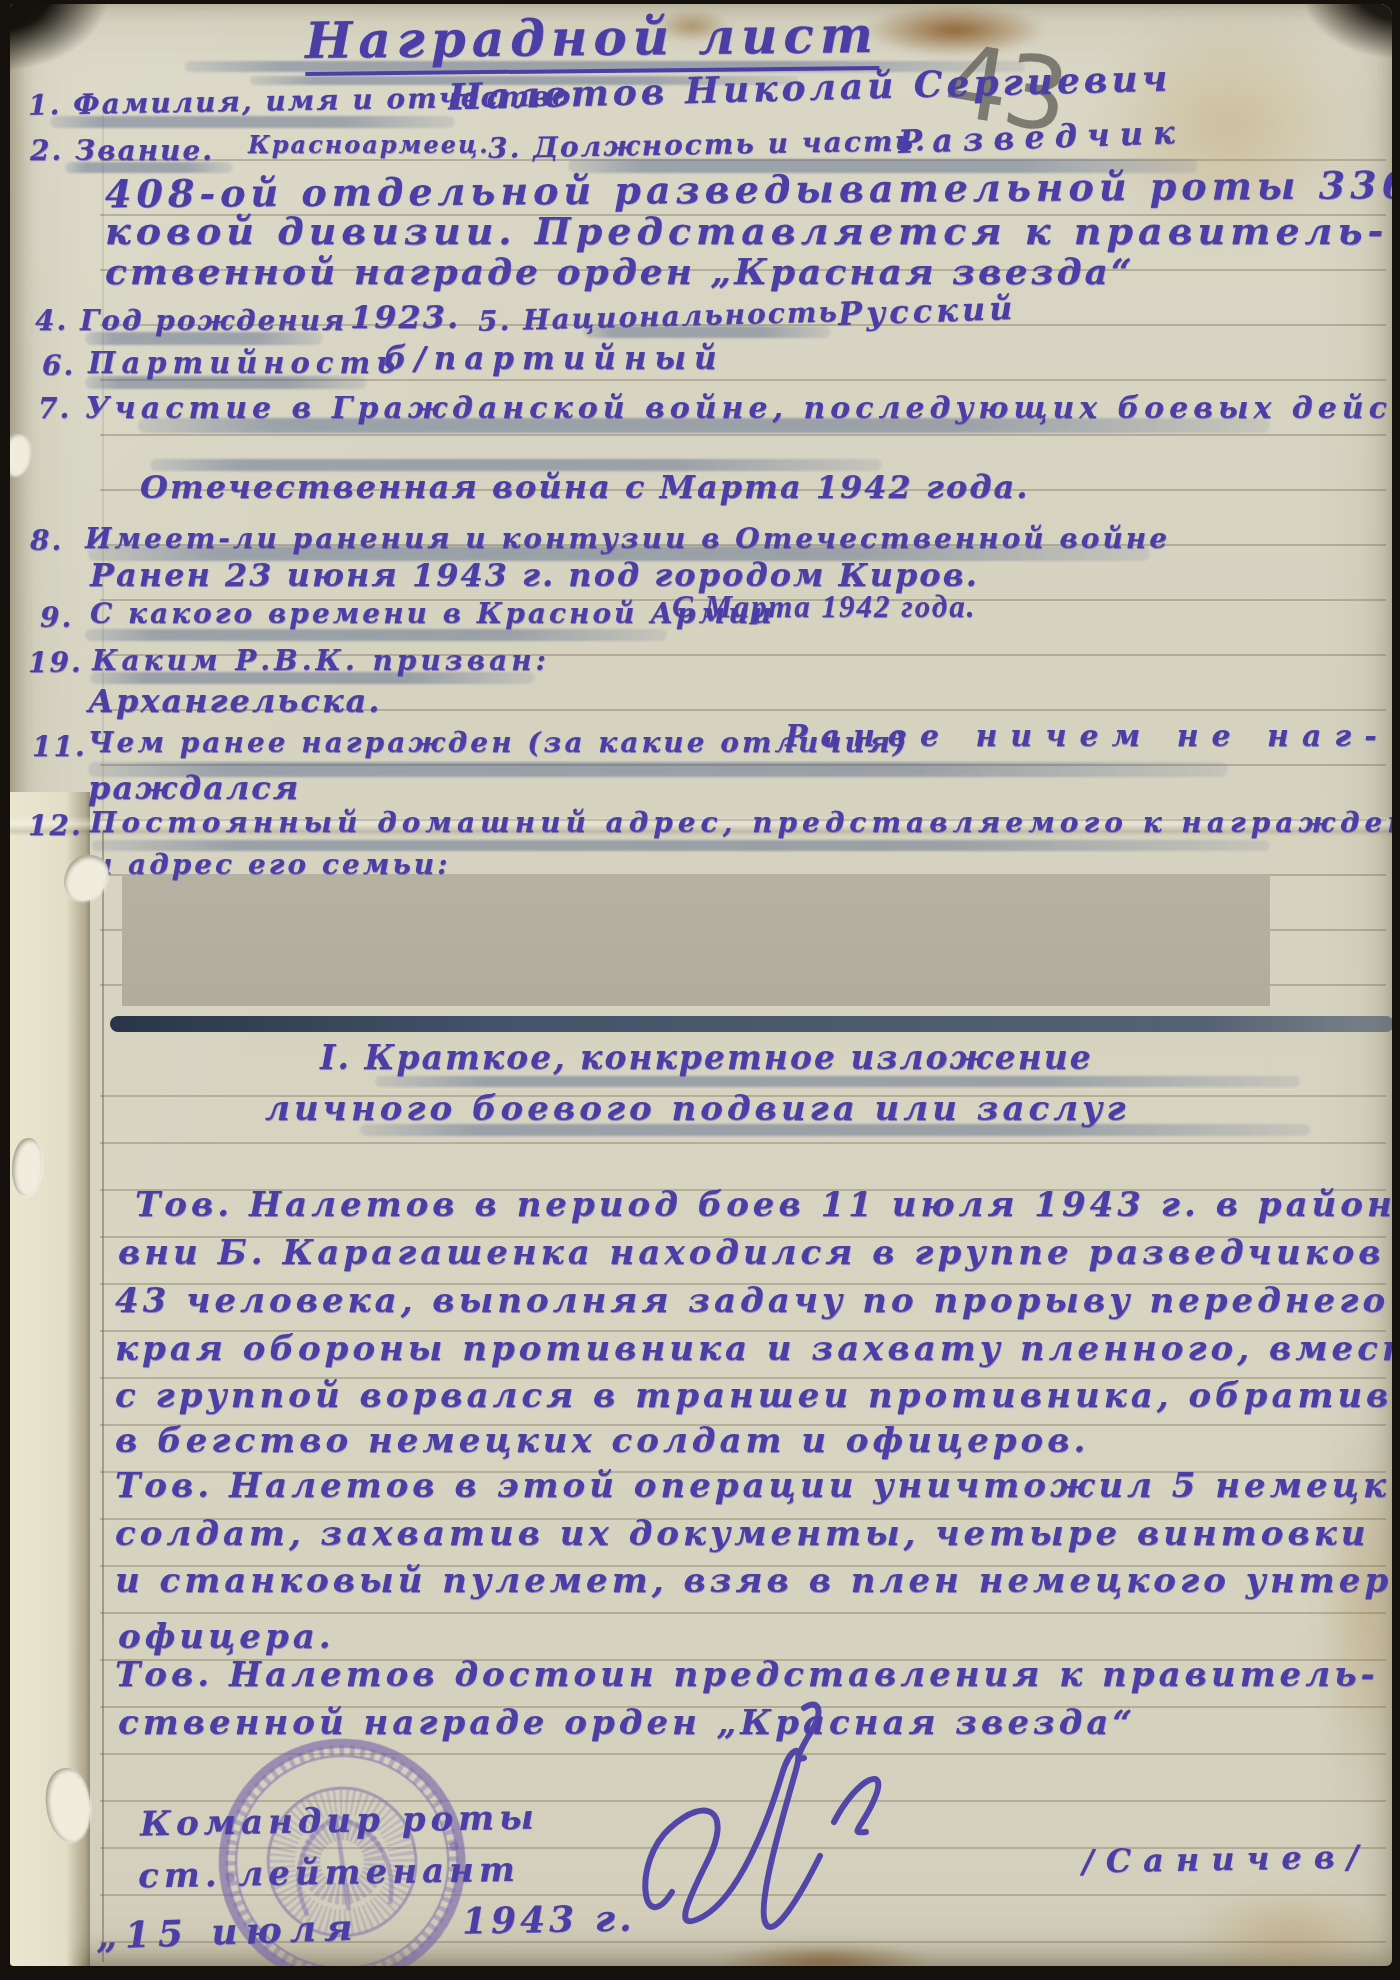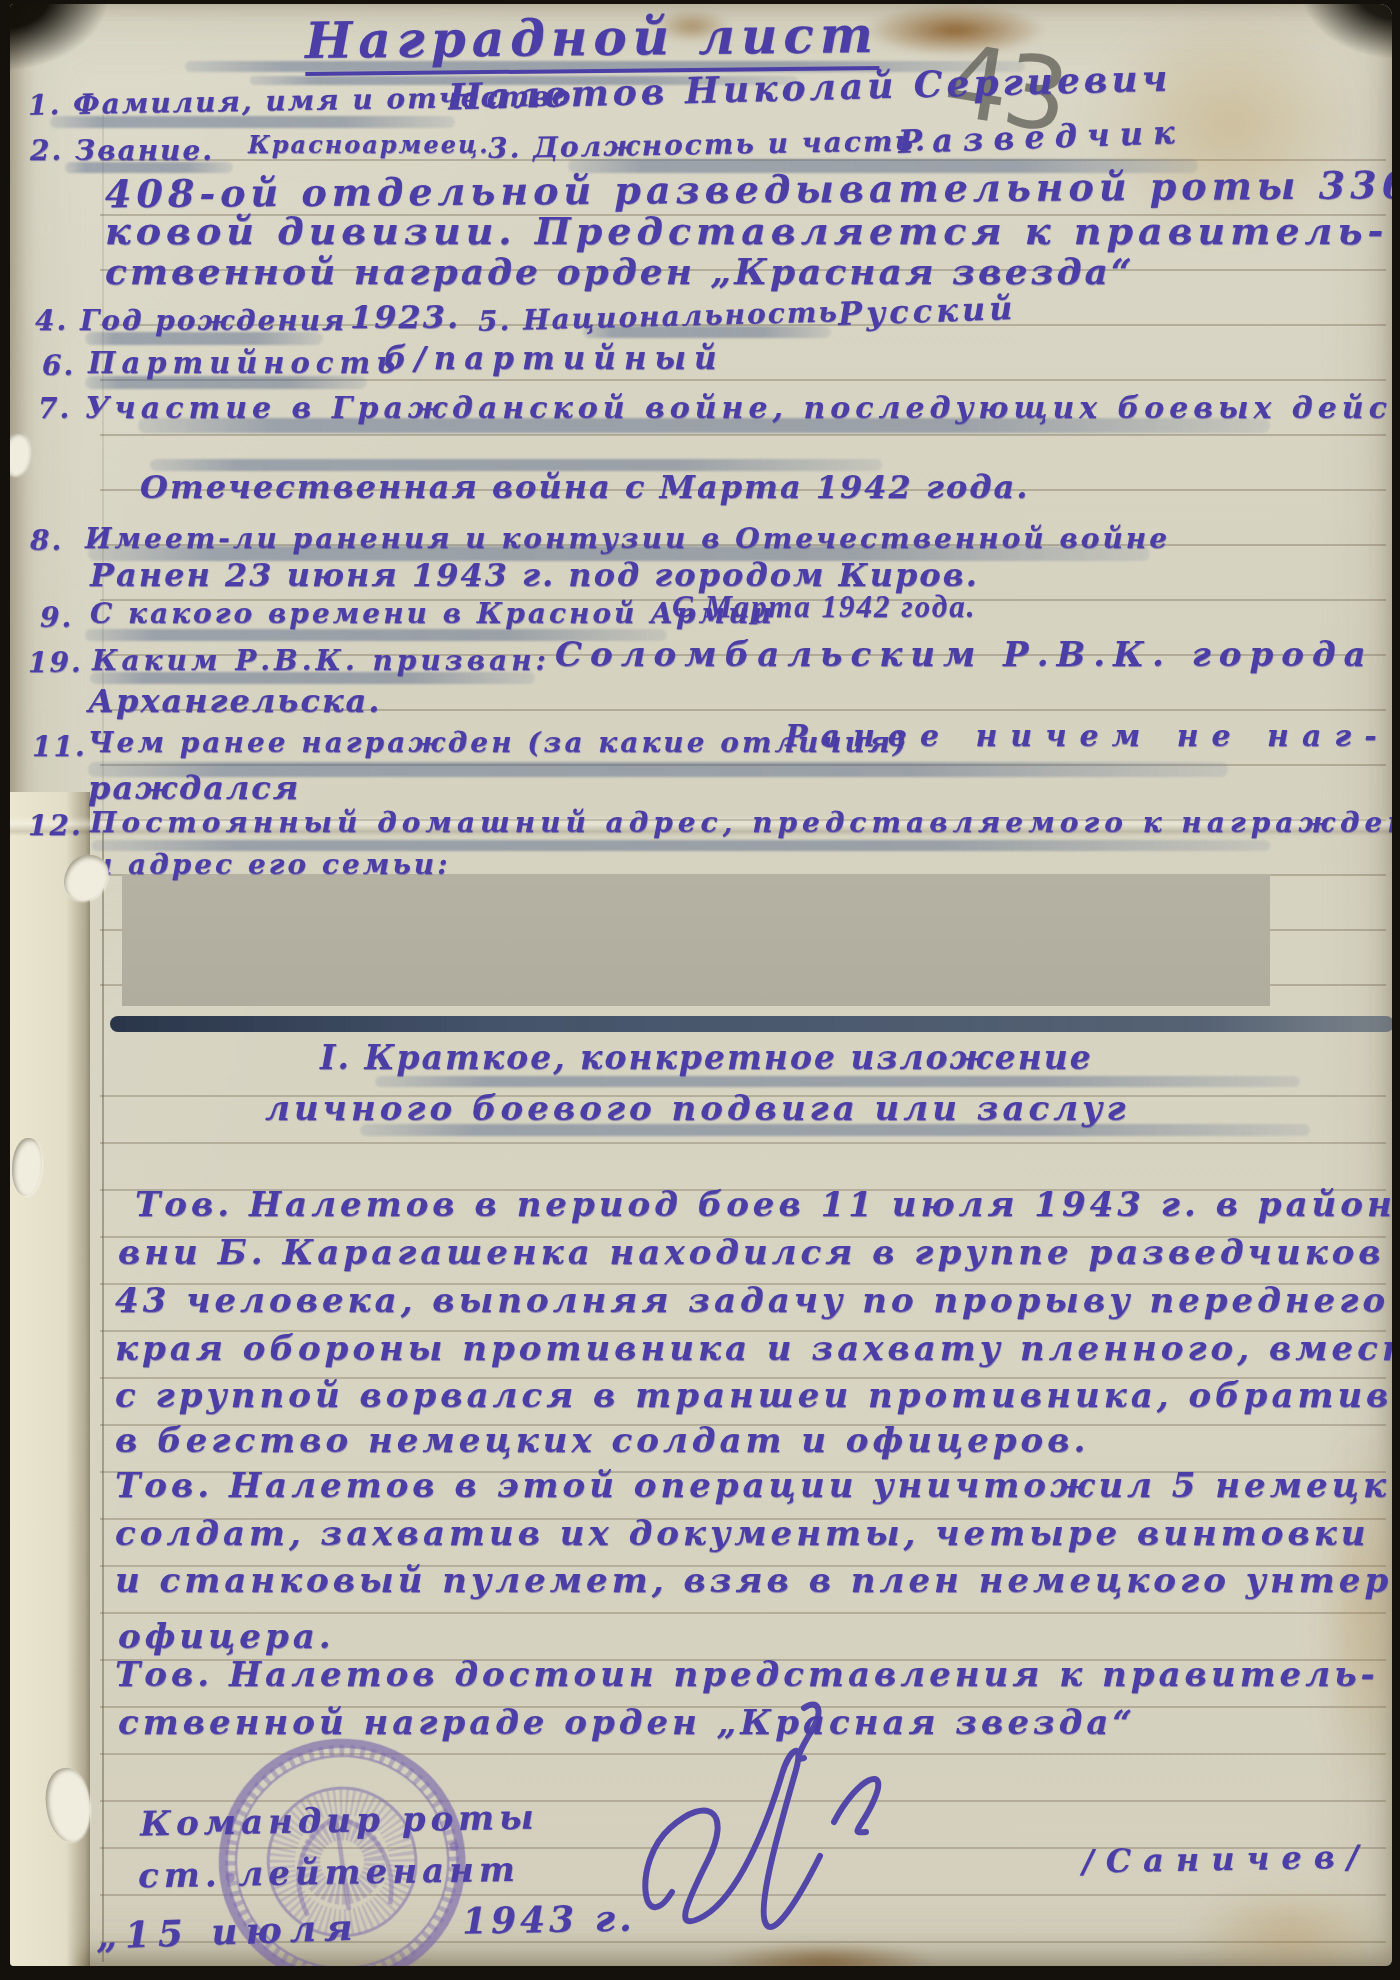--- a/index.html
+++ b/index.html
@@ -137,21 +137,20 @@
   <span class="hw lbl" style="left:20px;top:520px;">8.</span>
   <span class="hw lbl" style="left:75px;top:518px;letter-spacing:3px;font-style:italic;">Имеет-ли ранения и контузии в Отечественной войне</span>
   <span class="hw val" style="left:80px;top:552px;letter-spacing:2px;">Ранен 23 июня 1943 г. под городом Киров.</span>
 
   <span class="hw lbl" style="left:30px;top:597px;">9.</span>
   <span class="hw lbl" style="left:80px;top:593px;letter-spacing:3px;">С какого времени в Красной Армии</span>
   <span class="hw val" style="left:662px;top:585px;font-size:31px;font-family:Liberation Serif, serif;">С Марта 1942 года.</span>
 
   <span class="hw lbl" style="left:18px;top:642px;">19.</span>
   <span class="hw lbl" style="left:82px;top:640px;letter-spacing:4px;">Каким Р.В.К. призван:</span>
-  <span class="hw val" style="left:545px;top:630px;font-size:34px;letter-spacing:8px;">Соломбальским Р.В.К. города</span>
   <span class="hw val" style="left:78px;top:678px;">Архангельска.</span>
 
   <span class="hw lbl" style="left:22px;top:726px;">11.</span>
   <span class="hw lbl" style="left:78px;top:722px;letter-spacing:3px;">Чем ранее награжден (за какие отличия)</span>
   <span class="hw val" style="left:775px;top:714px;font-size:30px;letter-spacing:13px;">Ранее ничем не наг-</span>
   <span class="hw val" style="left:78px;top:765px;">раждался</span>
 
   <span class="hw lbl" style="left:18px;top:805px;">12.</span>
   <span class="hw lbl" style="left:80px;top:802px;letter-spacing:5px;">Постоянный домашний адрес, представляемого к награждению</span>
   <span class="hw lbl" style="left:82px;top:844px;letter-spacing:3px;">и адрес его семьи:</span>

